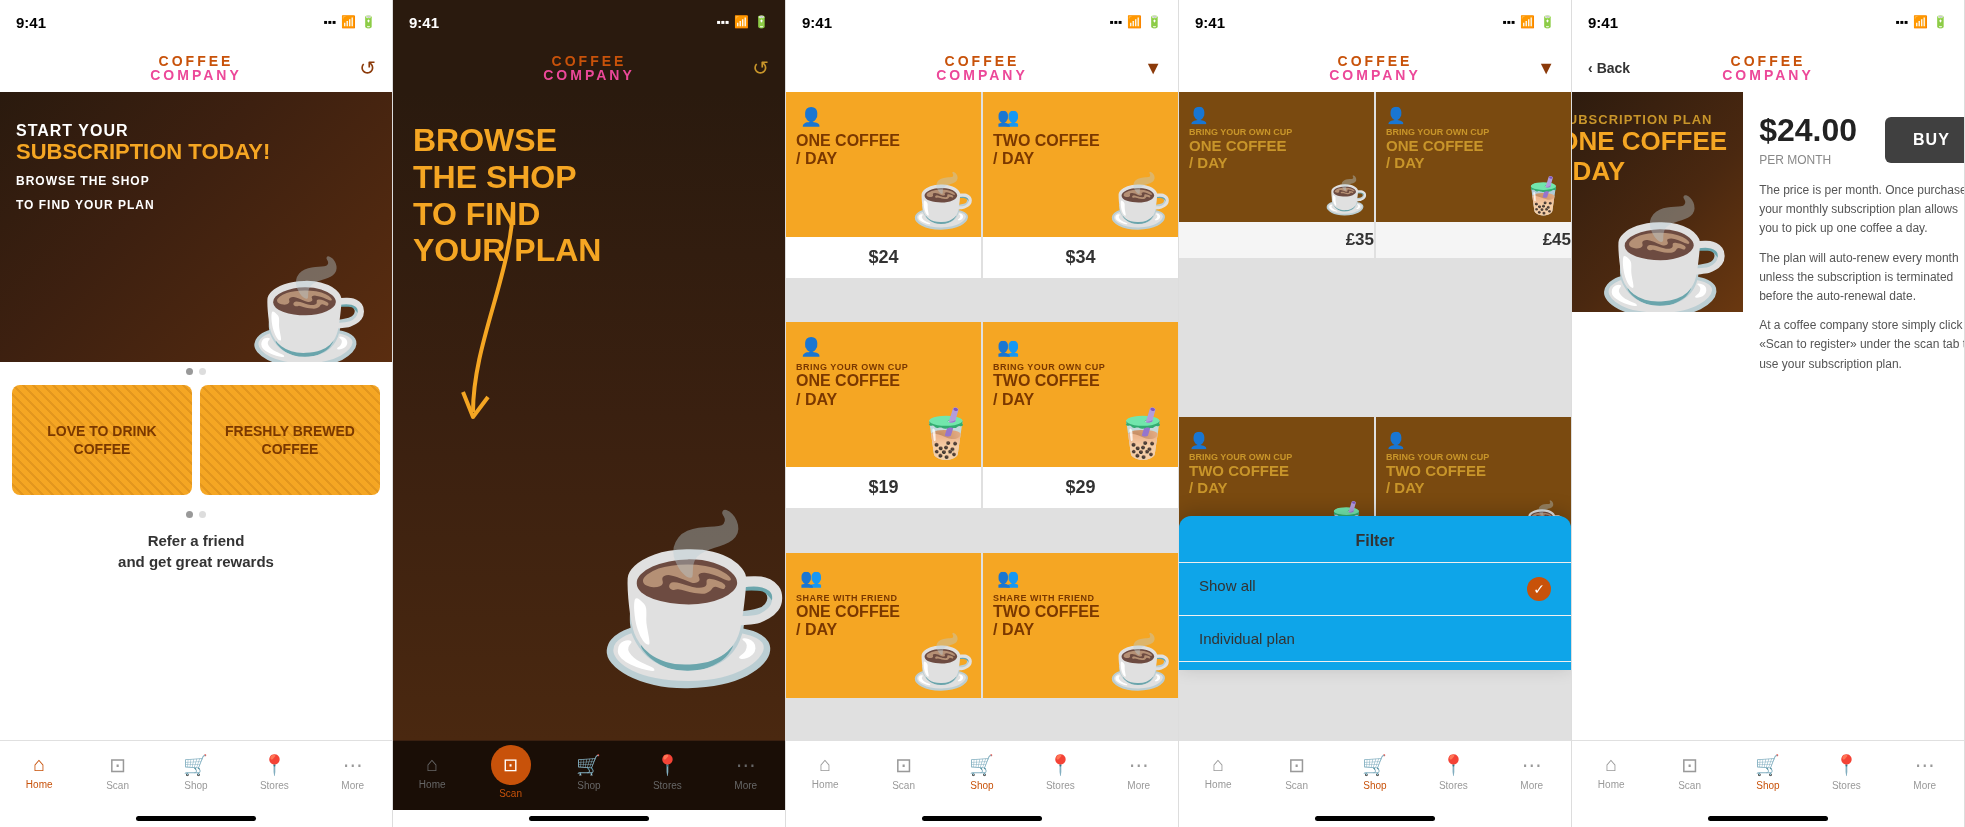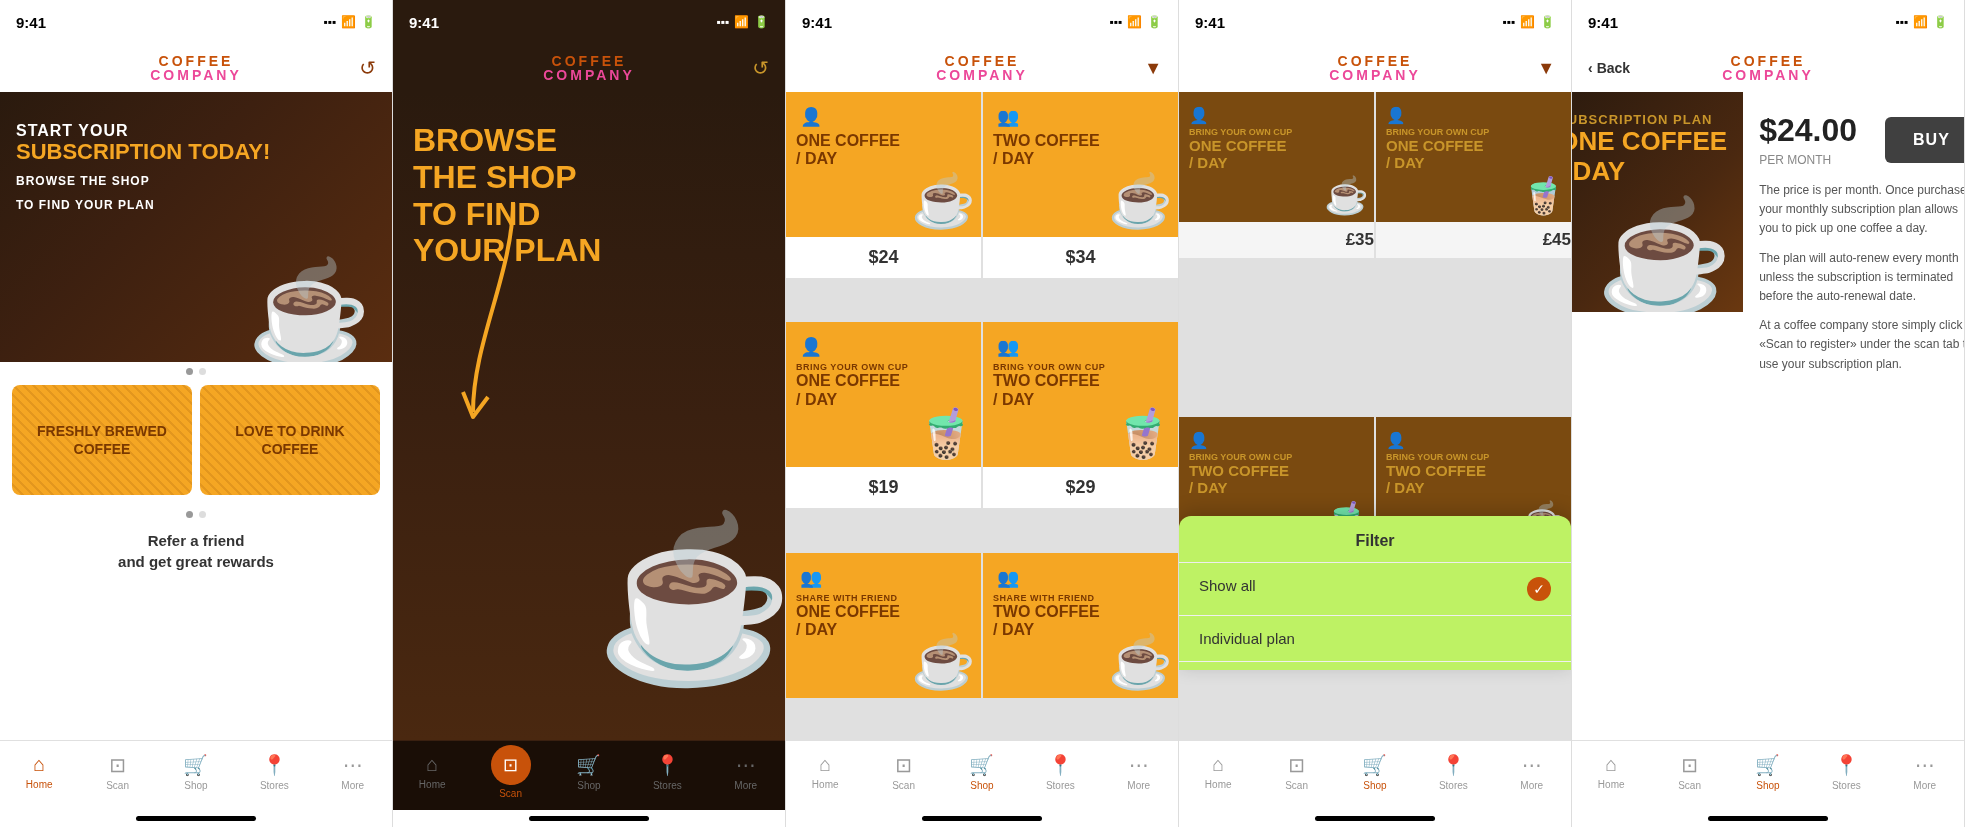--- a/index.html
+++ b/index.html
@@ -350,21 +350,21 @@
       min-height: 130px;
       position: relative;
     }
     .dark-card .person-icon { font-size: 18px; color: #c8952a; margin-bottom: 2px; }
     .dark-card-price { background: #f5f5f5; padding: 8px 0; text-align: right; font-size: 17px; font-weight: 700; color: #333; }
 
     .filter-overlay {
       position: absolute;
       bottom: 70px;
       left: 0; right: 0;
-      background: #bef264;
+      background: #0ea5e9;
       border-radius: 12px 12px 0 0;
       box-shadow: 0 -4px 20px rgba(0,0,0,0.2);
       z-index: 10;
       padding: 16px 0 8px;
     }
     .filter-title {
       text-align: center;
       font-size: 16px;
       font-weight: 700;
       color: #333;
@@ -521,25 +521,25 @@
     </div>
 
     <div class="hero-dots">
       <div class="dot active"></div>
       <div class="dot"></div>
     </div>
 
     <div class="grid-cards">
       <div class="blog-card">
         <div class="card-pattern"></div>
-        <div class="card-text">FRESHLY BREWED COFFEE</div>
+        <div class="card-text">LOVE TO DRINK COFFEE</div>
       </div>
       <div class="blog-card">
         <div class="card-pattern"></div>
-        <div class="card-text">LOVE TO DRINK COFFEE</div>
+        <div class="card-text">FRESHLY BREWED COFFEE</div>
       </div>
     </div>
 
     <div class="hero-dots">
       <div class="dot active"></div>
       <div class="dot"></div>
     </div>
 
     <div class="refer-section">
       <div class="refer-text">Refer a friend<br>and get great rewards</div>

